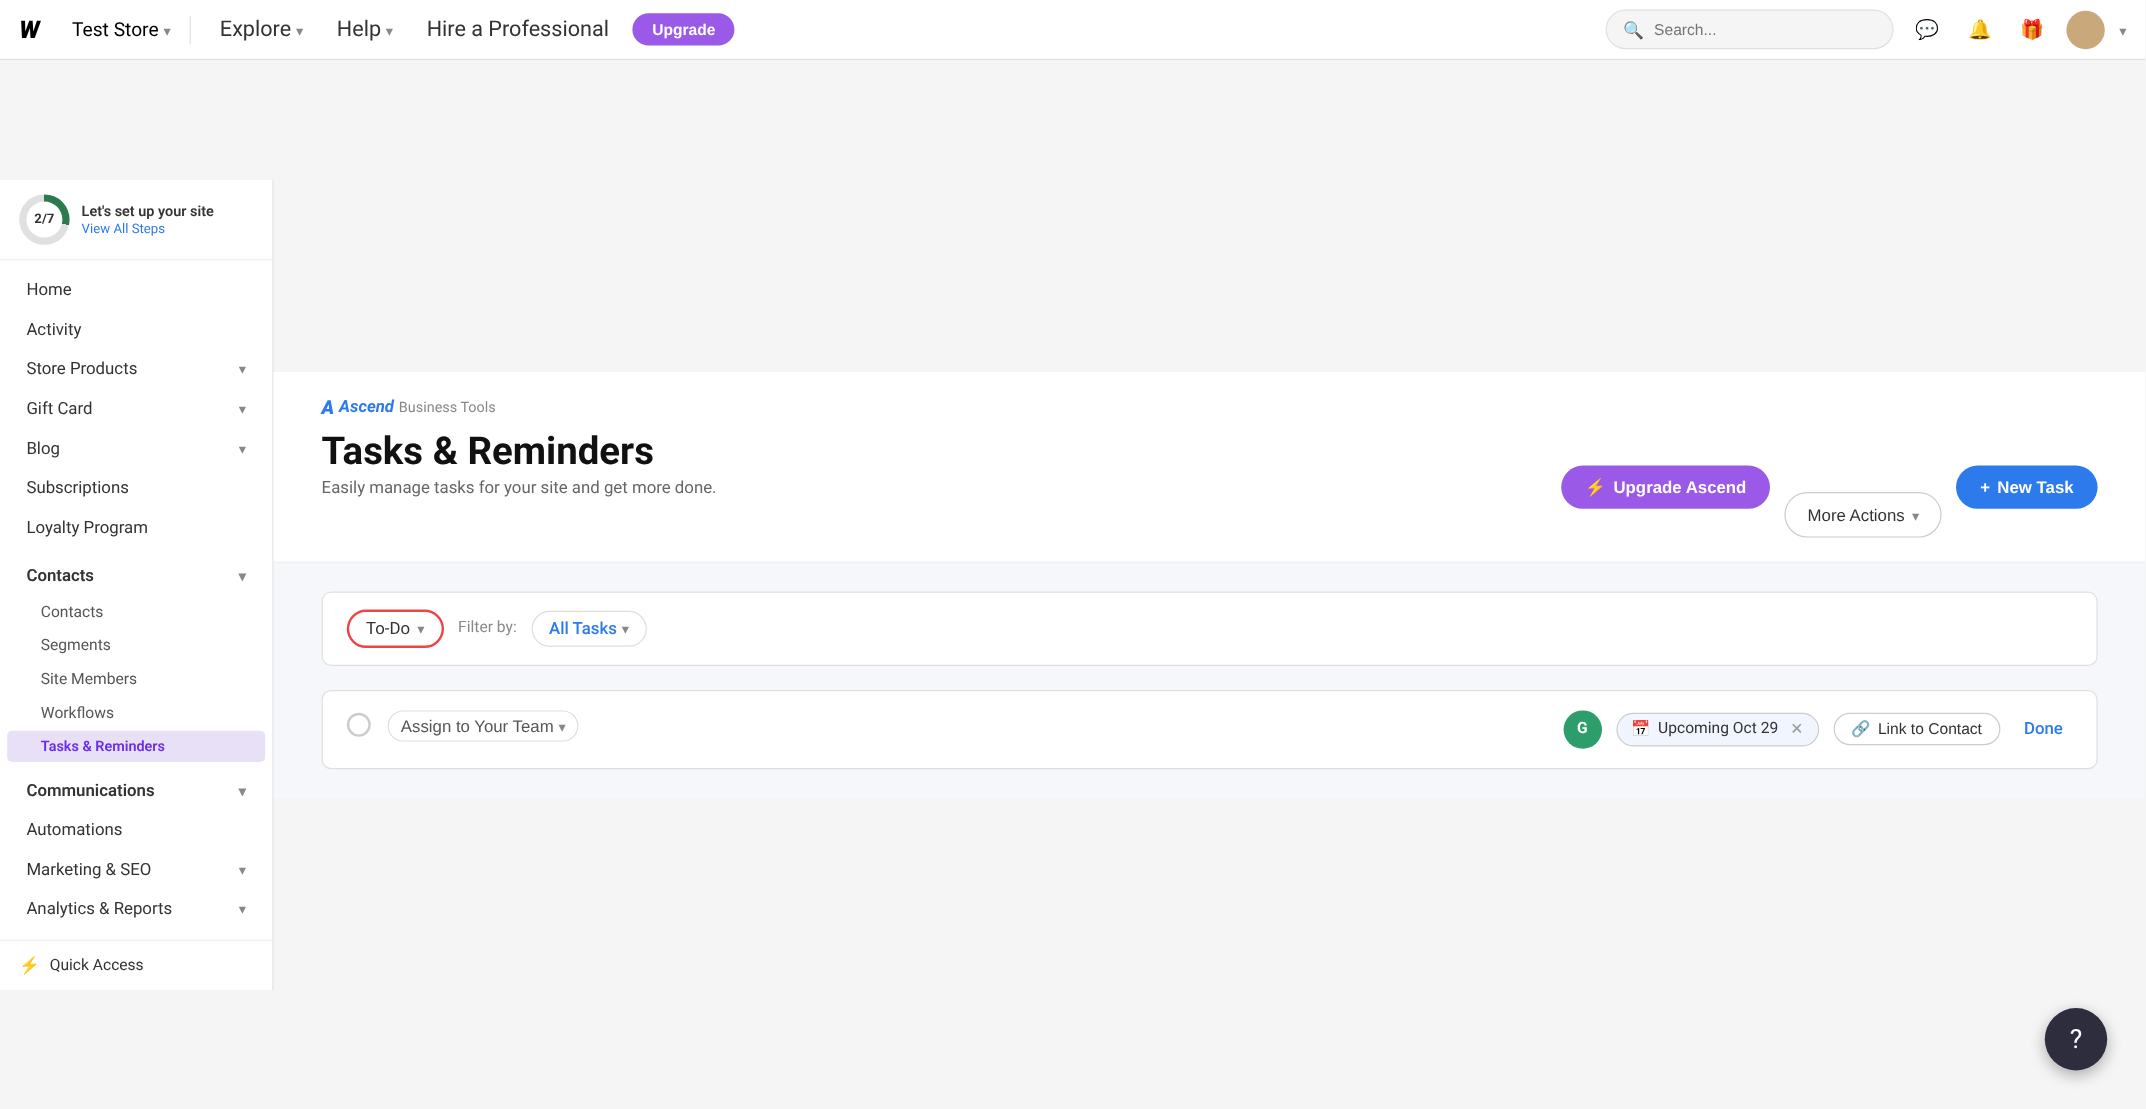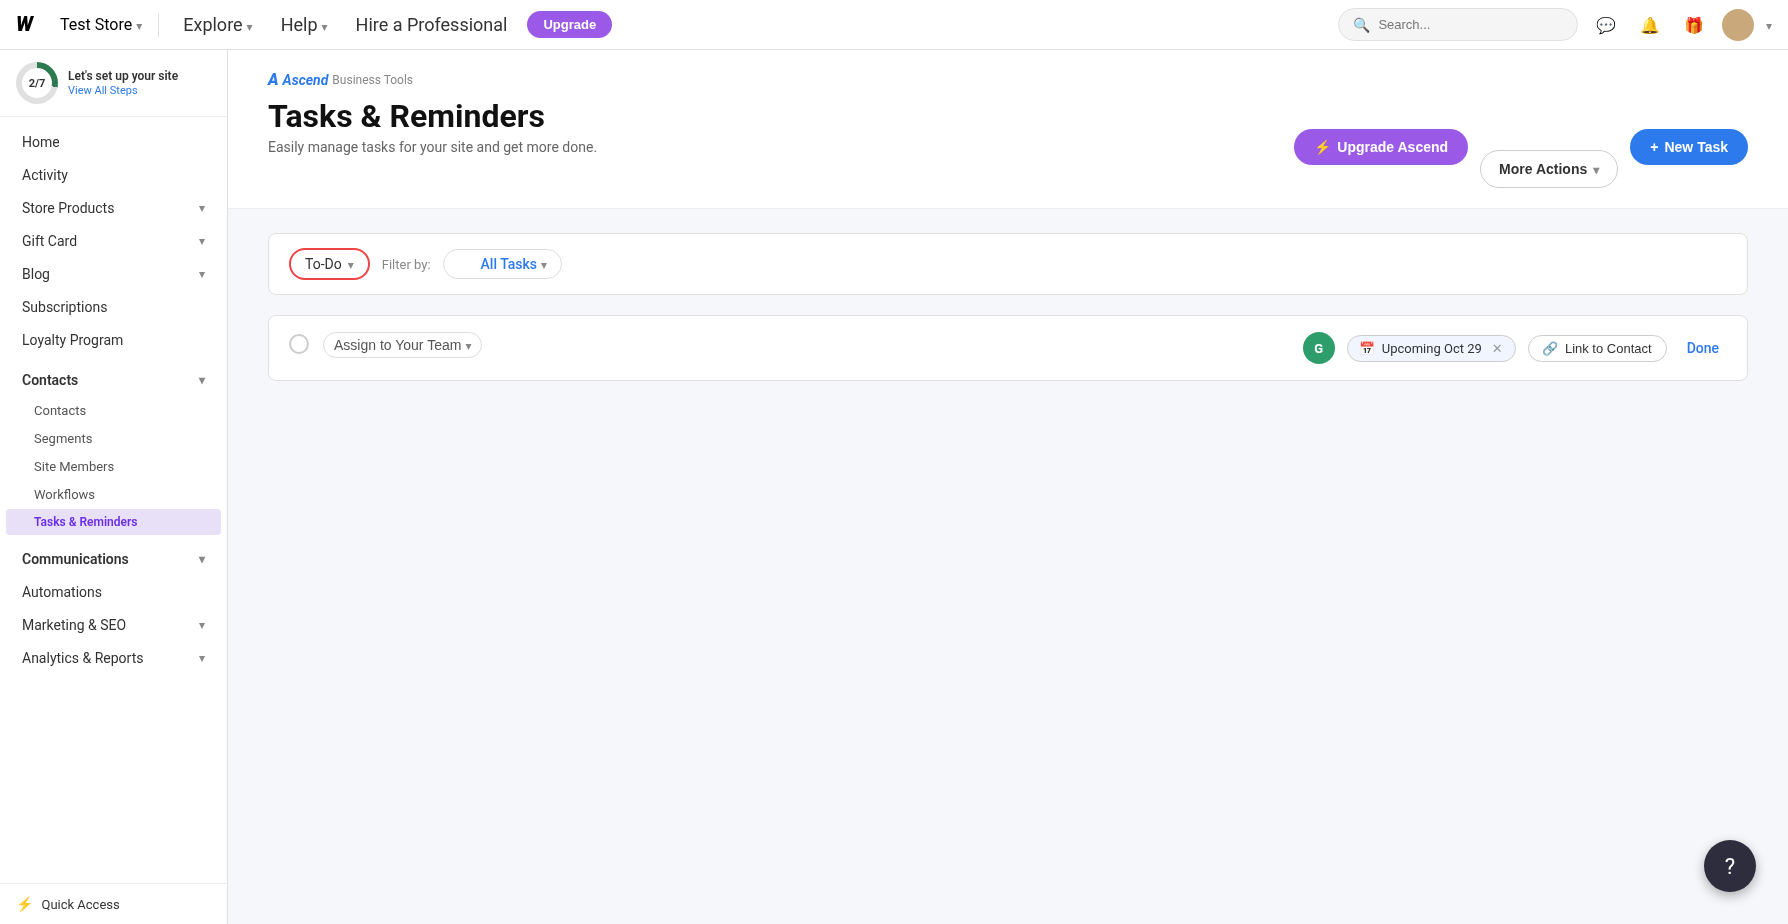--- a/index.html
+++ b/index.html
@@ -22,21 +22,21 @@
     .topnav-right { margin-left: auto; display: flex; align-items: center; gap: 12px; }
     .search-box {
       display: flex; align-items: center; background: #f5f5f5; border: 1px solid #e0e0e0;
       border-radius: 20px; padding: 6px 14px; gap: 8px; width: 240px;
     }
     .search-box input { border: none; background: transparent; font-size: 13px; outline: none; width: 100%; color: #555; }
     .icon-btn { width: 32px; height: 32px; display: flex; align-items: center; justify-content: center; cursor: pointer; color: #555; font-size: 18px; border-radius: 50%; }
     .avatar { width: 32px; height: 32px; border-radius: 50%; background: #c9a87c; display: flex; align-items: center; justify-content: center; font-size: 13px; font-weight: 600; color: #fff; cursor: pointer; }
 
     
-    .layout { display: flex; flex: 1; overflow: hidden; }
+    .layout { display: flex; flex: 1; overflow: hidden; align-items: center; }
 
     
     .sidebar {
       width: 228px; background: #fff; border-right: 1px solid #e0e0e0;
       display: flex; flex-direction: column; overflow-y: auto; flex-shrink: 0;
     }
     .sidebar-setup {
       padding: 12px 16px; border-bottom: 1px solid #eee; display: flex; align-items: center; gap: 10px;
     }
     .progress-circle {
@@ -90,21 +90,21 @@
     .page-title { font-size: 32px; font-weight: 700; color: #111; line-height: 1.2; }
     .page-subtitle { font-size: 14px; color: #666; margin-top: 4px; }
     .header-actions { display: flex; align-items: center; gap: 12px; margin-top: 8px; }
     .upgrade-ascend-btn {
       background: #9b59e8; color: #fff; border: none; border-radius: 20px;
       padding: 10px 20px; font-size: 14px; font-weight: 600; cursor: pointer;
       display: flex; align-items: center; gap: 6px;
     }
     .more-actions-btn {
       background: #fff; color: #333; border: 1px solid #ccc; border-radius: 20px;
-      padding: 10px 18px; font-size: 14px; font-weight: 700; cursor: pointer;
+      padding: 10px 18px; font-size: 14px; font-weight: 400; cursor: pointer;
       display: flex; align-items: center; gap: 6px; margin-top: 45px;
     }
     .new-task-btn {
       background: #2d7aed; color: #fff; border: none; border-radius: 20px;
       padding: 10px 20px; font-size: 14px; font-weight: 600; cursor: pointer;
       display: flex; align-items: center; gap: 6px;
     }
 
     
     .task-area { padding: 24px 40px; }
@@ -116,21 +116,21 @@
       display: flex; align-items: center; gap: 6px; cursor: pointer;
       font-size: 14px; color: #333; border: 2px solid #ef4444; border-radius: 20px;
       padding: 6px 14px; background: #fff;
     }
     .filter-by { font-size: 13px; color: #888; }
     .filter-all {
       display: flex; align-items: center; gap: 4px; cursor: pointer;
       font-size: 14px; color: #333; border: 1px solid #ddd; border-radius: 20px;
       padding: 6px 14px; background: #fff;
     }
-    .filter-all .filter-label { color: #2d7aed; font-weight: 500; margin-left: 23px; }
+    .filter-all .filter-label { color: #2d7aed; font-weight: 500; }
 
     
     .task-row {
       background: #fff; border-radius: 8px; border: 1px solid #e0e0e0;
       padding: 16px 20px; display: flex; align-items: flex-start; gap: 14px;
     }
     .task-checkbox {
       width: 20px; height: 20px; border-radius: 50%; border: 2px solid #ccc;
       flex-shrink: 0; cursor: pointer; margin-top: 2px;
     }

